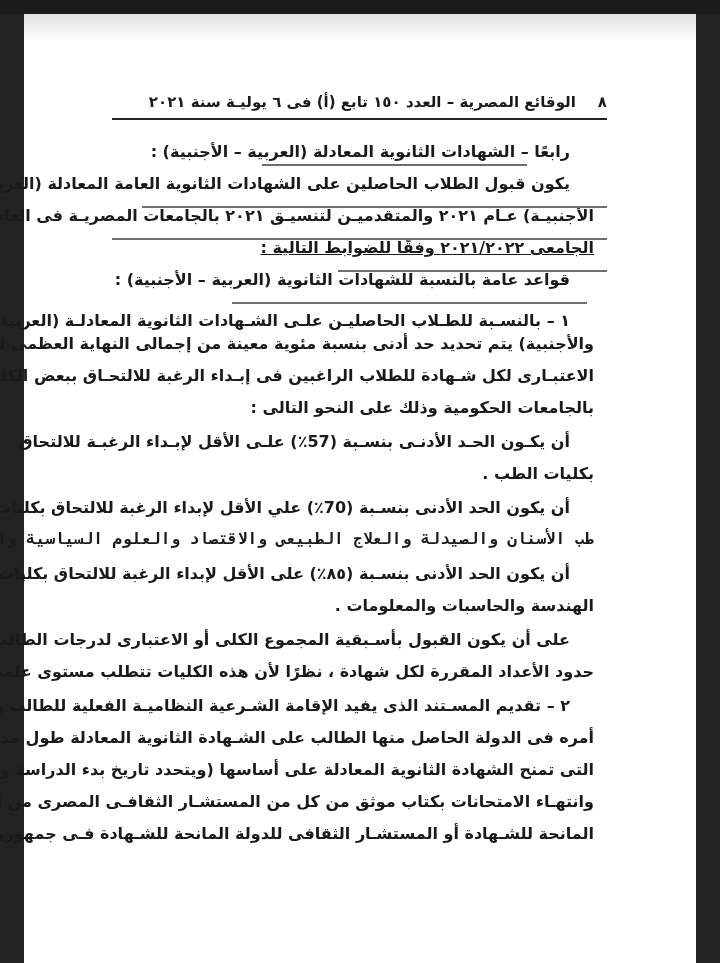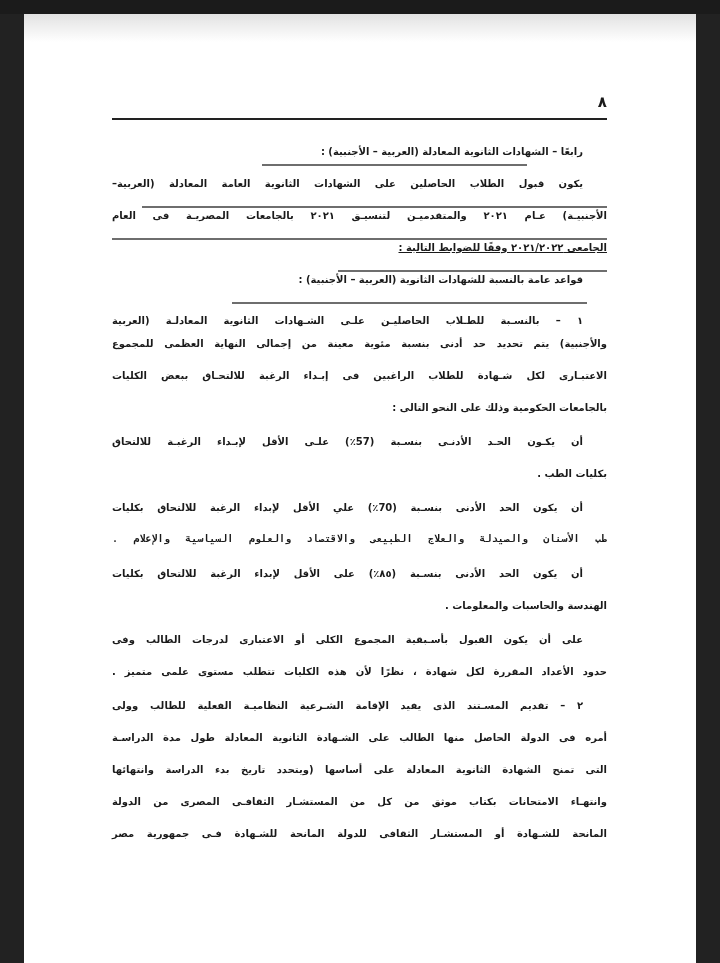--- a/index.html
+++ b/index.html
@@ -53,23 +53,23 @@
       display: flex;
       align-items: center;
       font-size: 15px;
       font-weight: bold;
     }
     .header .page-num {
       margin-left: 22px;
     }
     .line {
       position: absolute;
-      right: 0;
+      right: 13px;
       width: 495px;
-      font-size: 10px;
+      font-size: 16px;
       font-weight: 600;
       white-space: nowrap;
       line-height: 22px;
       height: 22px;
     }
     .line.justify {
       text-align: justify;
       text-align-last: justify;
     }
     .indent { padding-right: 24px; width: 471px; }
@@ -83,20 +83,21 @@
 <body>
 
 <div class="top-band"></div>
 
 <div class="page">
   <div class="page-shade"></div>
 
   <div class="content">
     <div class="header">
       <span class="page-num">٨</span>
+      <span>الوقائع المصرية – العدد ١٥٠ تابع (أ) فى ٦ يوليـة سنة ٢٠٢١</span>
     </div>
 
     <div class="line indent" style="top:127px;">رابعًا – الشهادات الثانوية المعادلة (العربية – الأجنبية) :</div>
     <div class="line indent justify" style="top:159px;">يكون قبول الطلاب الحاصلين على الشهادات الثانوية العامة المعادلة (العربية–</div>
     <div class="line justify" style="top:191px;">الأجنبيـة) عـام ٢٠٢١ والمتقدميـن لتنسيـق ٢٠٢١ بالجامعات المصريـة فى العام</div>
     <div class="line" style="top:223px;text-decoration:underline;">الجامعى ٢٠٢١/٢٠٢٢ وفقًا للضوابط التالية :</div>
     <div class="line indent" style="top:255px;">قواعد عامة بالنسبة للشهادات الثانوية (العربية – الأجنبية) :</div>
     <div class="line indent justify" style="top:287px;margin-top:9px;">١ – بالنسـبة للطـلاب الحاصليـن علـى الشـهادات الثانوية المعادلـة (العربية</div>
     <div class="line justify" style="top:319px;">والأجنبية) يتم تحديد حد أدنى بنسبة مئوية معينة من إجمالى النهاية العظمى للمجموع</div>
     <div class="line justify" style="top:351px;">الاعتبـارى لكل شـهادة للطلاب الراغبين فى إبـداء الرغبة للالتحـاق ببعض الكليات</div>

